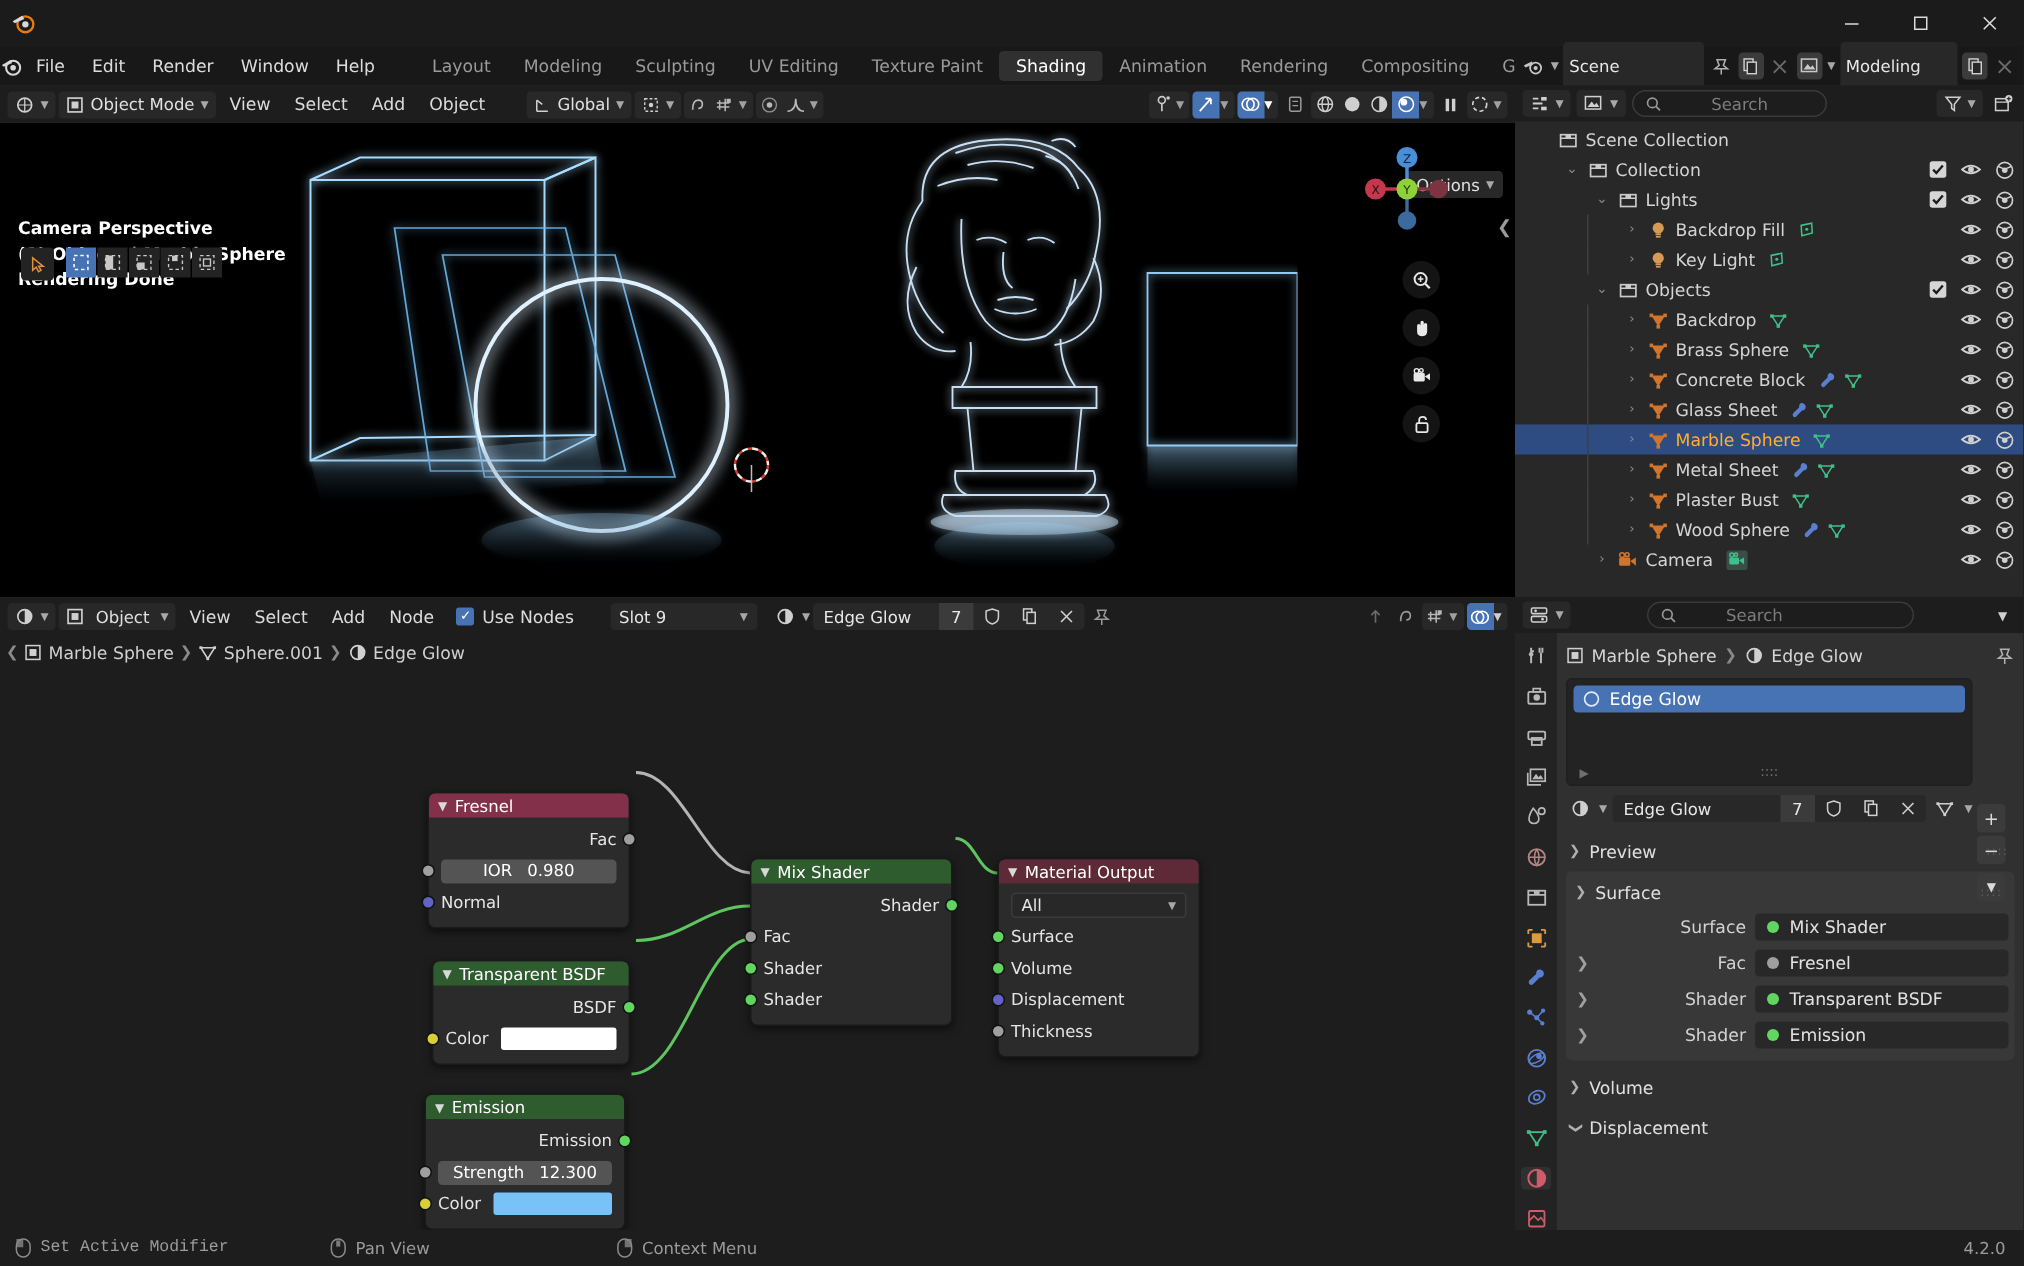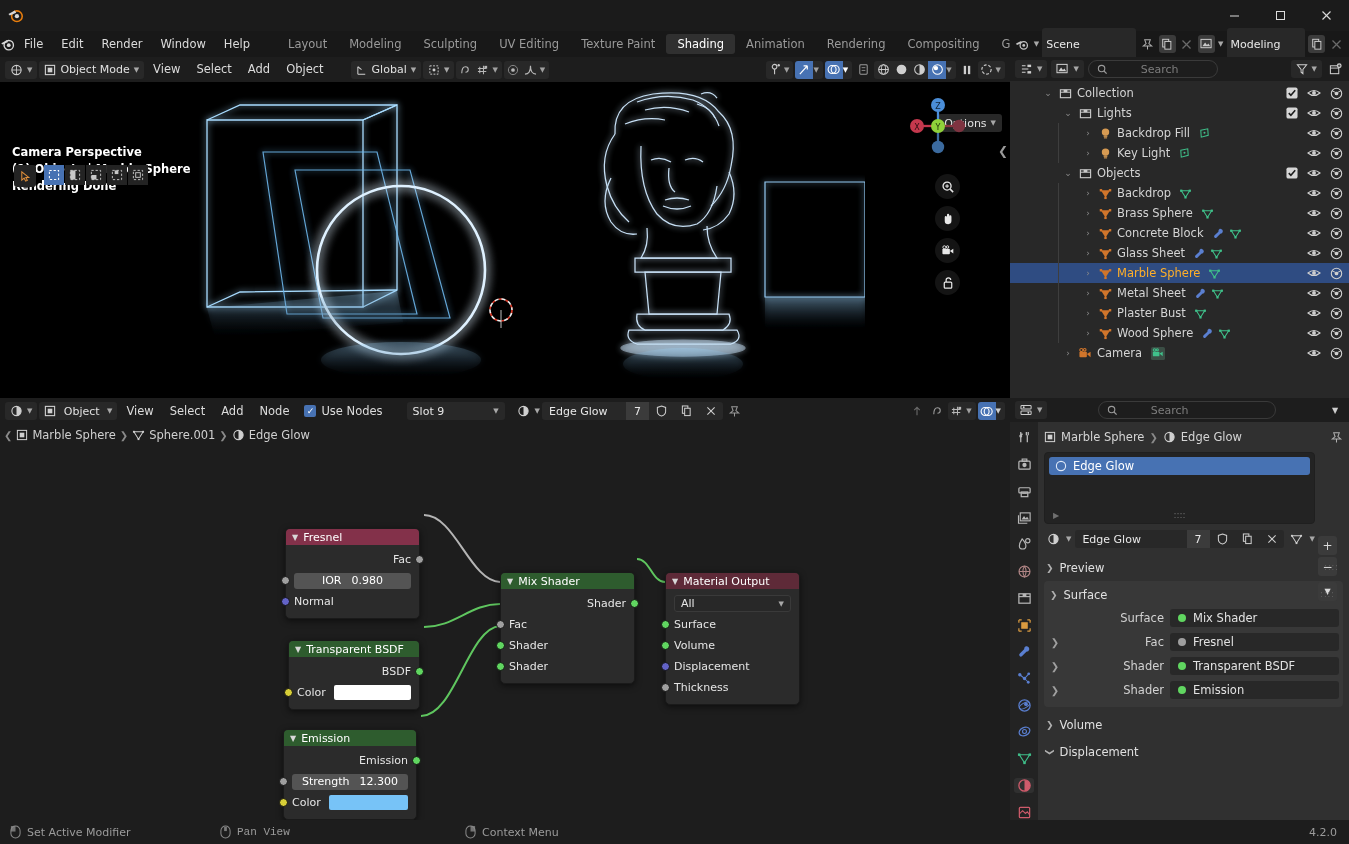--- a/index.html
+++ b/index.html
@@ -725,20 +725,33 @@
         <svg width="13" height="13" viewBox="0 0 14 14">
             <rect x="1.5" y="3" width="9" height="8.5" fill="none" stroke="#cfcfcf" stroke-width="1.1"></rect>
             <path d="M1.5 5.5 L10.5 5.5" stroke="#cfcfcf" stroke-width="1"></path>
             <circle cx="11" cy="3" r="2.6" fill="#cfcfcf"></circle>
             <path d="M11 1.6 L11 4.4 M9.6 3 L12.4 3" stroke="#2b2b2b" stroke-width="0.9"></path>
           </svg>
       </div>
     </div>
 
     <div class="out-list" id="outliner-list">
+        <div class="out-row">
+          <span style="width:4px"></span>
+          <span class="disc"></span>
+          <span class="row-icon">
+            <svg width="13" height="13" viewBox="0 0 14 14">
+              <rect x="1.5" y="3" width="11" height="8.5" fill="none" stroke="#cbcbcb" stroke-width="1.2"></rect>
+              <path d="M1.5 5.6 L12.5 5.6" stroke="#cbcbcb" stroke-width="1.1"></path>
+              <rect x="5" y="3" width="4" height="2.6" fill="#cbcbcb"></rect>
+            </svg>
+          </span>
+          <span class="row-label">Scene Collection</span>
+          <span class="row-right"></span>
+        </div>
         <div class="out-row">
           <span style="width:24px"></span>
           <span class="disc">⌄</span>
           <span class="row-icon">
             <svg width="13" height="13" viewBox="0 0 14 14">
               <rect x="1.5" y="3" width="11" height="8.5" fill="none" stroke="#cbcbcb" stroke-width="1.2"></rect>
               <path d="M1.5 5.6 L12.5 5.6" stroke="#cbcbcb" stroke-width="1.1"></path>
               <rect x="5" y="3" width="4" height="2.6" fill="#cbcbcb"></rect>
             </svg>
           </span>
@@ -1820,28 +1833,28 @@
       </div>
 
       <div class="panel-hdr" style="margin-top:4px;">
         <span style="font-size:9px;color:#b0b0b0;transform:rotate(90deg);">❯</span>
         <span>Displacement</span>
       </div>
     </div>
   </div>
 
   <div class="statusbar">
-    <div class="status-item" style="width:210px;">
+    <div class="status-item" style="width:210px;font-family:Liberation Mono, monospace;">
       <svg width="11" height="14" viewBox="0 0 12 15">
           <rect x="1" y="1" width="10" height="13" rx="5" fill="none" stroke="#8a8a8a" stroke-width="1.1"></rect>
           <path d="M1 1 L6 1 L6 7 L1 7 Z" fill="#8a8a8a" opacity="0.8"></path>
         </svg>
       <span>Set Active Modifier</span>
     </div>
-    <div class="status-item" style="width:245px;font-family:Liberation Mono, monospace;">
+    <div class="status-item" style="width:191px;">
       <svg width="11" height="14" viewBox="0 0 12 15">
           <rect x="1" y="1" width="10" height="13" rx="5" fill="none" stroke="#8a8a8a" stroke-width="1.1"></rect>
           <rect x="4.5" y="2" width="3" height="4.5" fill="#8a8a8a" opacity="0.85"></rect>
         </svg>
       <span>Pan View</span>
     </div>
     <div class="status-item">
       <svg width="11" height="14" viewBox="0 0 12 15">
           <rect x="1" y="1" width="10" height="13" rx="5" fill="none" stroke="#8a8a8a" stroke-width="1.1"></rect>
           <path d="M6 1 L11 1 L11 7 L6 7 Z" fill="#8a8a8a" opacity="0.8"></path>

